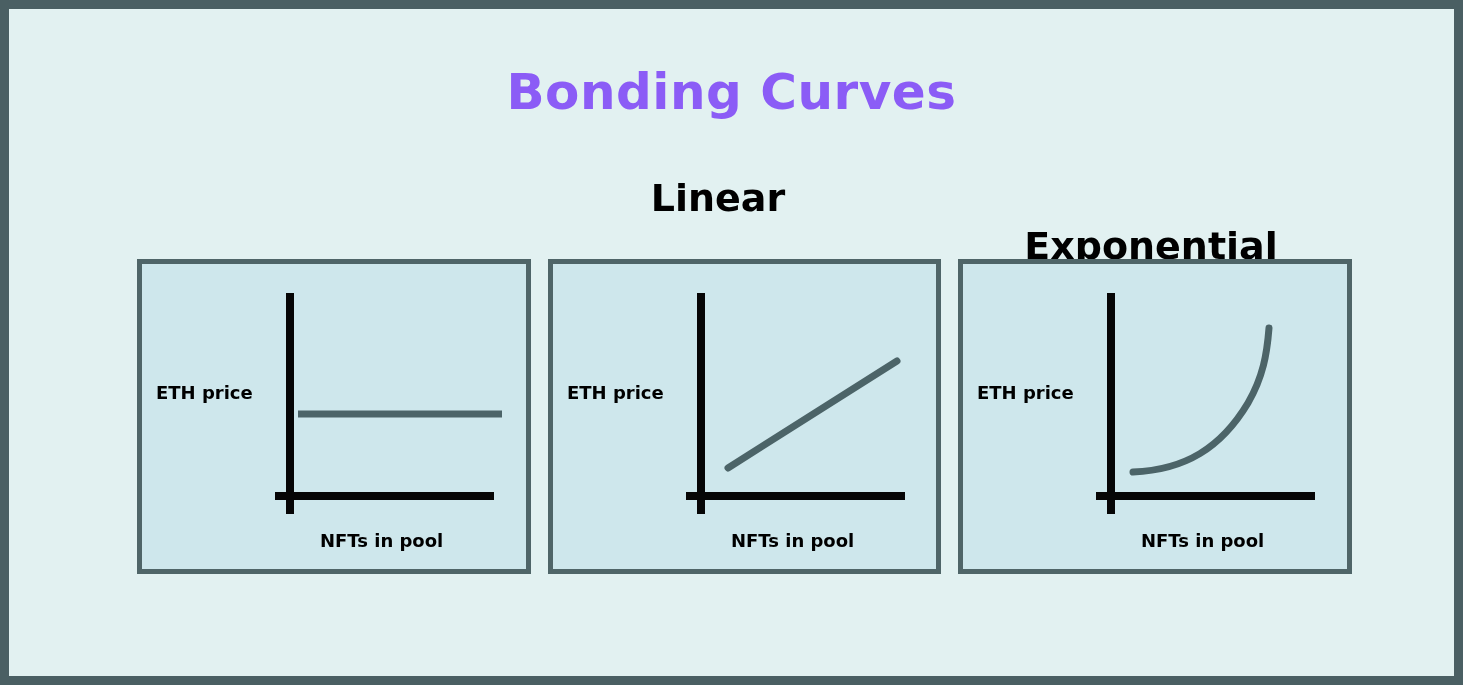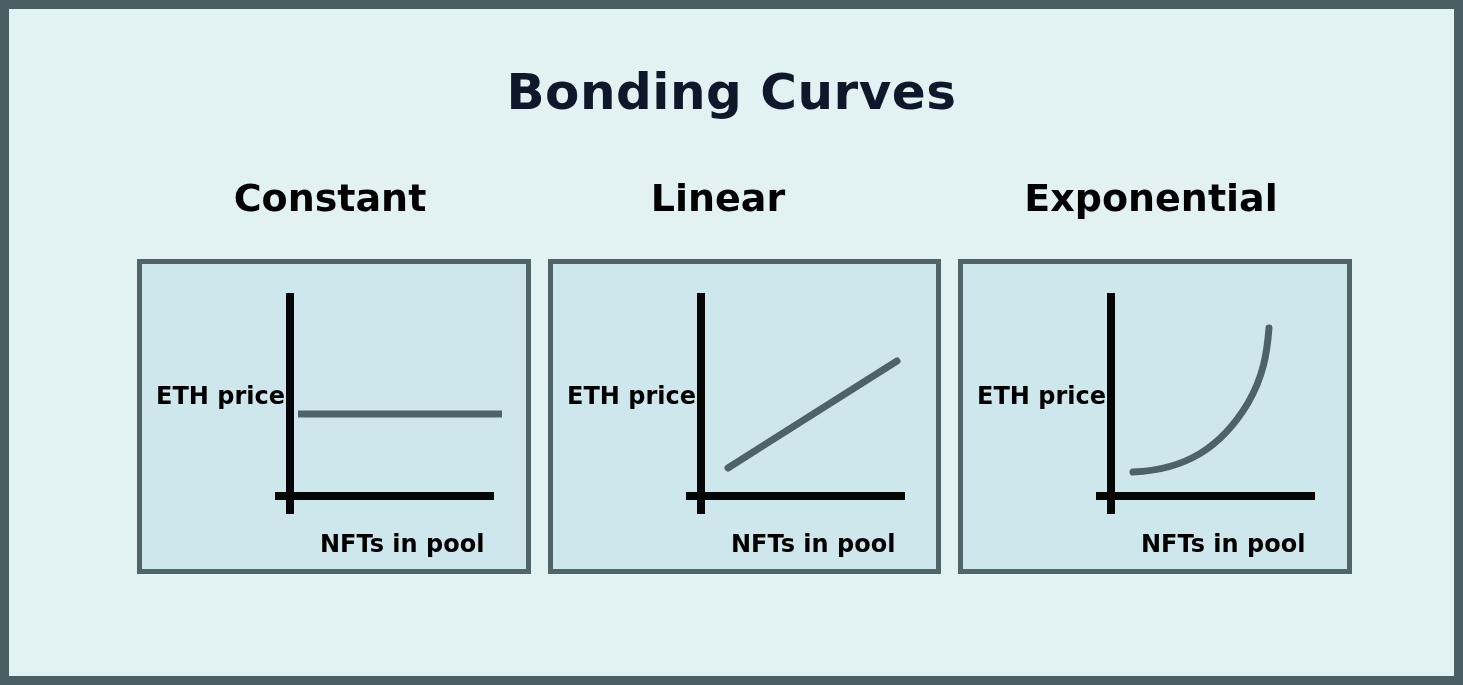--- a/index.html
+++ b/index.html
@@ -26,36 +26,36 @@
 
   #title {
     position: absolute;
     left: 0;
     top: 58px;
     width: 1445px;
     text-align: center;
     font-size: 50px;
     font-weight: 700;
     letter-spacing: 0.5px;
-    color: #0f172a;
+    color: #8b5cf6;
     line-height: 1;
   }
 
   .panel-heading {
     position: absolute;
     top: 170px;
     text-align: center;
     font-size: 38px;
     font-weight: 700;
     color: #000000;
     line-height: 1;
   }
   #heading-0 { left: 119px;  width: 404px; }
   #heading-1 { left: 508px;  width: 402px; }
-  #heading-2 { left: 941px;  width: 402px; }
+  #heading-2 { left: 941px;  width: 402px; margin-top: 48px; }
 
   .panel {
     position: absolute;
     top: 250px;
     height: 315px;
     background: #cee7ec;
     border: 5px solid #4f6568;
     box-sizing: border-box;
   }
   #panel-0 { left: 128px; width: 394px; }
@@ -82,37 +82,36 @@
   }
   .curve-line-flat {
     stroke: #4c6468;
     stroke-width: 7;
     stroke-linecap: butt;
     fill: none;
   }
 
   .axis-label {
     position: absolute;
-    font-size: 24px;
+    font-size: 18px;
     font-weight: 700;
     color: #000000;
     line-height: 1;
     white-space: nowrap;
   }
   .label-y { left: 14px;  top: 120px; }
   .label-x { left: 178px; top: 268px; }
 </style>
 </head>
 <body>
 
 <div id="poster">
 
   <div id="title">Bonding Curves</div>
 
-  <div id="heading-0" class="panel-heading">Constant</div>
 
   <div id="panel-0" class="panel">
     <svg width="384" height="305" viewBox="0 0 384 305" aria-hidden="true">
       <line class="axis-line" x1="148" y1="29" x2="148" y2="250"></line>
       <line class="axis-line" x1="133" y1="232" x2="352" y2="232"></line>
       <line class="curve-line-flat" x1="156" y1="150" x2="360" y2="150"></line>
     </svg>
     <div class="axis-label label-y">ETH price</div>
     <div class="axis-label label-x">NFTs in pool</div>
   </div>

